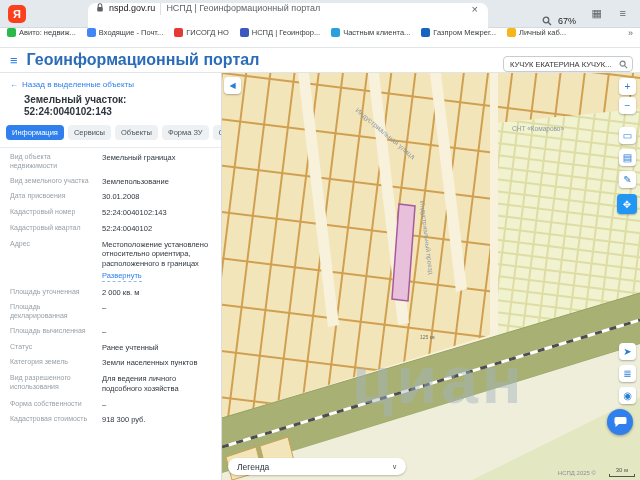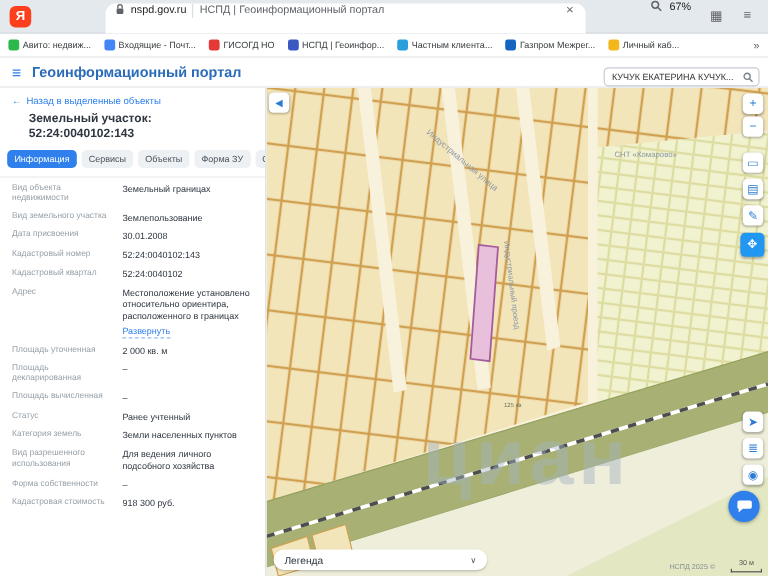--- a/index.html
+++ b/index.html
@@ -7,34 +7,34 @@
   body{font-family:"Liberation Sans",sans-serif;position:relative;background:#fff}
 
   
   .chrome-top{position:absolute;top:0;left:0;right:0;height:28px;background:#e4e9ed;border-bottom:1px solid #d5dade;z-index:50}
   .ya-logo{position:absolute;left:8px;top:5px;width:18px;height:18px;border-radius:5px;background:#fc3f1d;color:#fff;font-weight:bold;font-size:11px;text-align:center;line-height:18px;cursor:pointer}
   .tab{position:absolute;left:88px;top:3px;width:400px;height:25px;background:#fff;border-radius:8px 8px 0 0;display:flex;padding:0 8px;gap:5px;cursor:pointer}
   .tab-url{font-size:9px;color:#202124;white-space:nowrap}
   .tab-sep{width:1px;height:12px;background:#dcdfe3}
   .tab-title{font-size:9px;color:#5f6368;white-space:nowrap;overflow:hidden;text-overflow:ellipsis;flex:1}
   .tab-close{font-size:11px;color:#5f6368;padding:0 2px;cursor:pointer}
-  .zoom-badge{position:absolute;right:64px;top:0;display:flex;align-items:center;gap:6px;font-size:9px;color:#202124;cursor:pointer}
+  .zoom-badge{position:absolute;right:64px;top:16px;display:flex;align-items:center;gap:6px;font-size:9px;color:#202124;cursor:pointer}
   .chrome-icon{position:absolute;top:7px;font-size:11px;color:#5f6368;cursor:pointer}
   .ci-grid{right:38px}.ci-menu{right:14px}
 
   
-  .bookmarks{position:absolute;top:28px;left:0;right:0;height:20px;background:#fff;border-bottom:1px solid #e3e6e9;display:flex;align-items:center;padding:0 7px;gap:11px;overflow:hidden;z-index:49}
+  .bookmarks{position:absolute;top:28px;left:0;right:0;height:20px;background:#fff;border-bottom:1px solid #e3e6e9;display:flex;align-items:flex-start;padding:0 7px;gap:11px;overflow:hidden;z-index:49}
   .bm{display:flex;align-items:center;gap:3px;font-size:7.5px;color:#3c4043;white-space:nowrap;cursor:pointer}
   .fav{width:9px;height:9px;border-radius:2px;flex:none}
   .bm-more{margin-left:auto;font-size:9px;color:#5f6368;cursor:pointer}
 
   
   .page-header{position:absolute;top:48px;left:0;right:0;height:25px;background:#fff;border-bottom:1px solid #e2e5e8;display:flex;align-items:center;padding:0 10px;gap:9px;z-index:40}
   .burger{color:#2f80ed;font-size:13px;cursor:pointer}
-  .portal-title{color:#2b6cb8;font-size:12px;font-weight:bold}
+  .portal-title{color:#2b6cb8;font-size:16px;font-weight:bold}
 
   
   .search-box{position:absolute;top:56px;right:7px;width:130px;height:16px;background:#fff;border:1px solid #c6ccd2;border-radius:4px;z-index:45;display:flex;align-items:center;padding:0 4px 0 6px;gap:3px;cursor:text}
   .search-text{font-size:7.5px;color:#333;white-space:nowrap;overflow:hidden;flex:1}
 
   
   .left-panel{position:absolute;top:73px;left:0;width:222px;bottom:0;background:#fff;border-right:1px solid #d9dde1;z-index:20;overflow:hidden}
   .back-link{display:flex;gap:4px;align-items:center;color:#2f80ed;font-size:8px;padding:7px 10px 3px;cursor:pointer}
   .panel-title{font-size:10px;font-weight:bold;color:#2e3640;padding:2px 24px 7px;line-height:1.2}
   .tabs{display:flex;align-items:flex-start;gap:4px;padding:0 6px 7px;border-bottom:1px solid #e8ebee;overflow:hidden}

